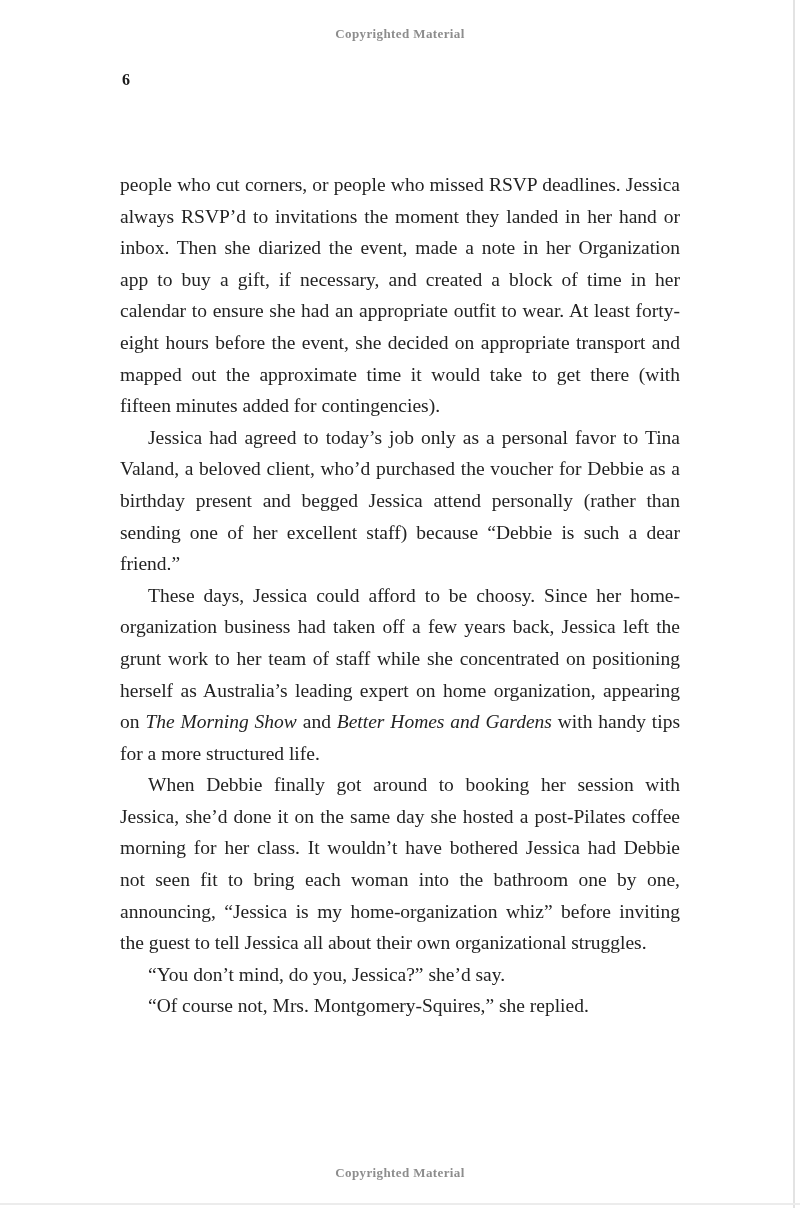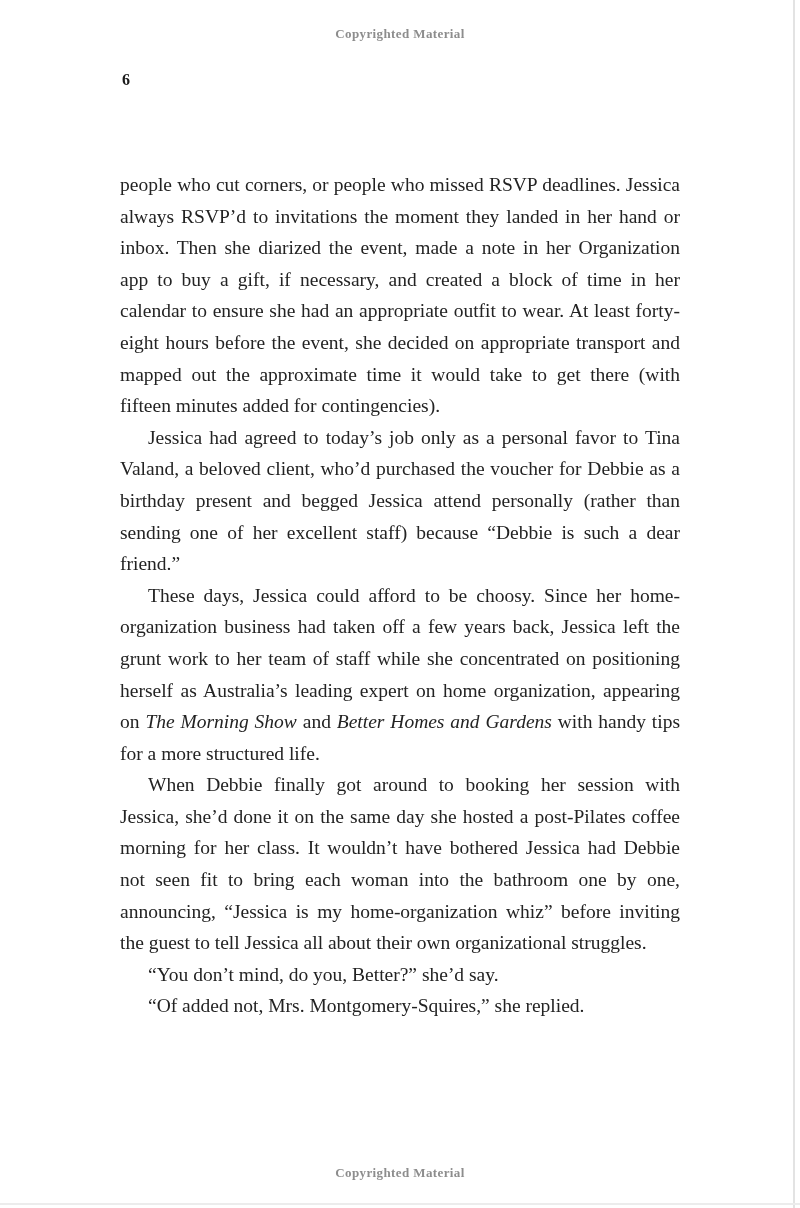--- a/index.html
+++ b/index.html
@@ -101,22 +101,22 @@
 
   <div class="header">
     <span class="pagenum">6</span>
   </div>
 
   <div class="body-text">
       <p class=""><span>people who cut corners, or people who missed RSVP deadlines. Jessica always RSVP’d to invitations the moment they landed in her hand or inbox. Then she diarized the event, made a note in her Organization app to buy a gift, if necessary, and created a block of time in her calendar to ensure she had an appropriate outfit to wear. At least forty-eight hours before the event, she decided on appropriate transport and mapped out the approximate time it would take to get there (with fifteen minutes added for contingencies).</span></p>
       <p class="indent"><span>Jessica had agreed to today’s job only as a personal favor to Tina Valand, a beloved client, who’d purchased the voucher for Debbie as a birthday present and begged Jessica attend personally (rather than sending one of her excellent staff) because “Debbie is such a dear friend.”</span></p>
       <p class="indent"><span>These days, Jessica could afford to be choosy. Since her home-organization business had taken off a few years back, Jessica left the grunt work to her team of staff while she concentrated on positioning herself as Australia’s leading expert on home organization, appearing on </span><em>The Morning Show</em><span> and </span><em>Better Homes and Gardens</em><span> with handy tips for a more structured life.</span></p>
       <p class="indent"><span>When Debbie finally got around to booking her session with Jessica, she’d done it on the same day she hosted a post-Pilates coffee morning for her class. It wouldn’t have bothered Jessica had Debbie not seen fit to bring each woman into the bathroom one by one, announcing, “Jessica is my home-organization whiz” before inviting the guest to tell Jessica all about their own organizational struggles.</span></p>
-      <p class="indent"><span>“You don’t mind, do you, Better?” she’d say.</span></p>
-      <p class="indent"><span>“Of added not, Mrs. Montgomery-Squires,” she replied.</span></p>
+      <p class="indent"><span>“You don’t mind, do you, Jessica?” she’d say.</span></p>
+      <p class="indent"><span>“Of course not, Mrs. Montgomery-Squires,” she replied.</span></p>
     </div>
 
   <div class="copyright bottom">Copyrighted Material</div>
 
   <div class="page-edge-right"></div>
   <div class="page-edge-bottom"></div>
 
 </div>
 
 </body></html>

